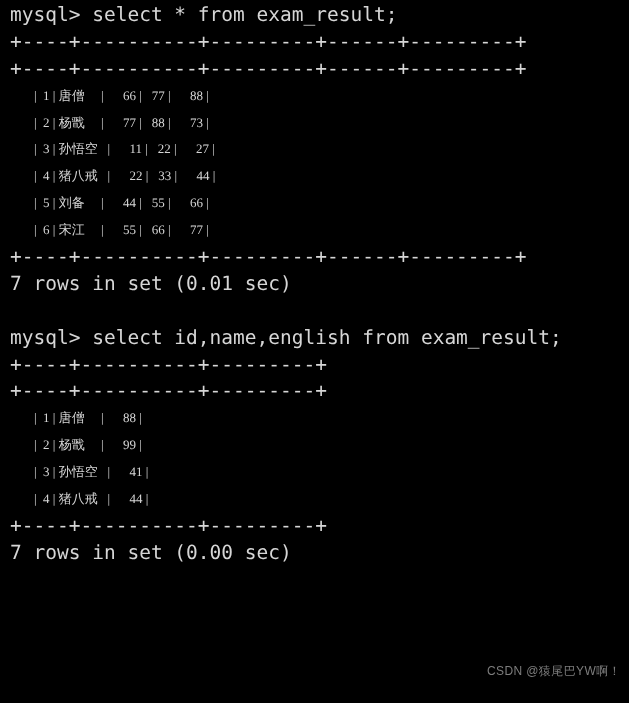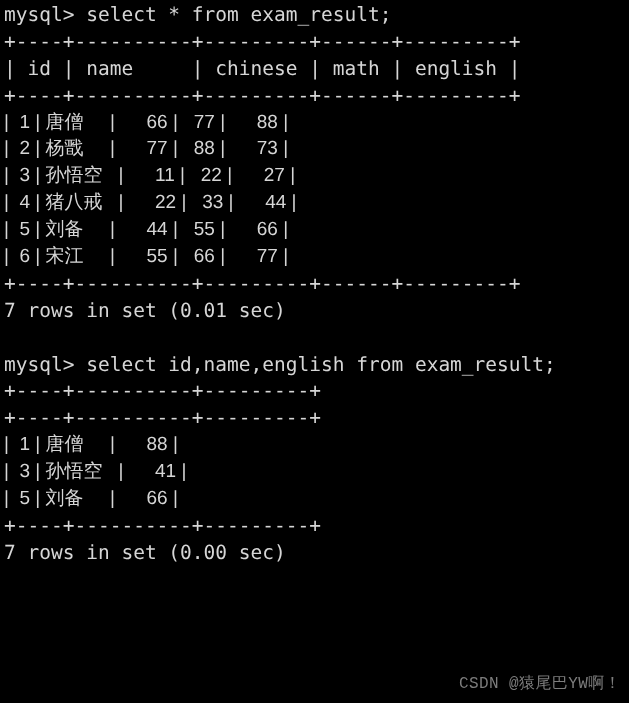--- a/index.html
+++ b/index.html
@@ -14,81 +14,82 @@
     position: relative;
     font-family: "DejaVu Sans Mono", "Liberation Mono", monospace;
   }
   #terminal {
     position: absolute;
     left: 0;
     top: 0;
     width: 629px;
     height: 703px;
     background: #000000;
-    padding: 2px 0 0 4px;
+    padding: 2px 0 0 10px;
     box-sizing: border-box;
   }
   .line {
     display: block;
     white-space: pre;
     font-family: "DejaVu Sans Mono", "Liberation Mono", monospace;
     font-size: 19.5px;
     line-height: 26.9px;
     height: 26.9px;
     color: #d6d6d6;
     letter-spacing: 0px;
     text-rendering: geometricPrecision;
   }
   .line.blank {
     color: transparent;
   }
   
   .cjk {
-    font-family: Liberation Sans, sans-serif;
-    font-size: 19px;
+    font-family: Liberation Serif, serif;
+    font-size: 13px;
+    margin-left: 24px;
   }
   #watermark {
     position: absolute;
     right: 8px;
-    bottom: 9px;
+    bottom: 23px;
     color: #7d7d7d;
-    font-family: Liberation Mono, monospace;
-    font-size: 16px;
+    font-family: Liberation Sans, sans-serif;
+    font-size: 12px;
     letter-spacing: 0.4px;
     white-space: pre;
     user-select: none;
   }
 </style>
 </head>
 <body>
 
 <div id="terminal">
 
   <div class="line">mysql&gt; select * from exam_result;</div>
   <div class="line">+----+----------+---------+------+---------+</div>
-  <div class="line">| id | name     | chinese | math | english |</div>
   <div class="line">+----+----------+---------+------+---------+</div>
 
   <div class="line cjk">|  1 | 唐僧     |      66 |   77 |      88 |</div>
   <div class="line cjk">|  2 | 杨戬     |      77 |   88 |      73 |</div>
   <div class="line cjk">|  3 | 孙悟空   |      11 |   22 |      27 |</div>
   <div class="line cjk">|  4 | 猪八戒   |      22 |   33 |      44 |</div>
   <div class="line cjk">|  5 | 刘备     |      44 |   55 |      66 |</div>
   <div class="line cjk">|  6 | 宋江     |      55 |   66 |      77 |</div>
 
   <div class="line">+----+----------+---------+------+---------+</div>
   <div class="line">7 rows in set (0.01 sec)</div>
 
   <div class="line blank"> </div>
 
   <div class="line">mysql&gt; select id,name,english from exam_result;</div>
   <div class="line">+----+----------+---------+</div>
   <div class="line">+----+----------+---------+</div>
 
   <div class="line cjk">|  1 | 唐僧     |      88 |</div>
+  <div class="line cjk">|  2 | 杨戬     |      99 |</div>
   <div class="line cjk">|  3 | 孙悟空   |      41 |</div>
-  <div class="line cjk">|  5 | 刘备     |      66 |</div>
+  <div class="line cjk">|  4 | 猪八戒   |      44 |</div>
 
   <div class="line">+----+----------+---------+</div>
   <div class="line">7 rows in set (0.00 sec)</div>
 
   <div id="watermark">CSDN @猿尾巴YW啊！</div>
 </div>
 
 </body></html>

